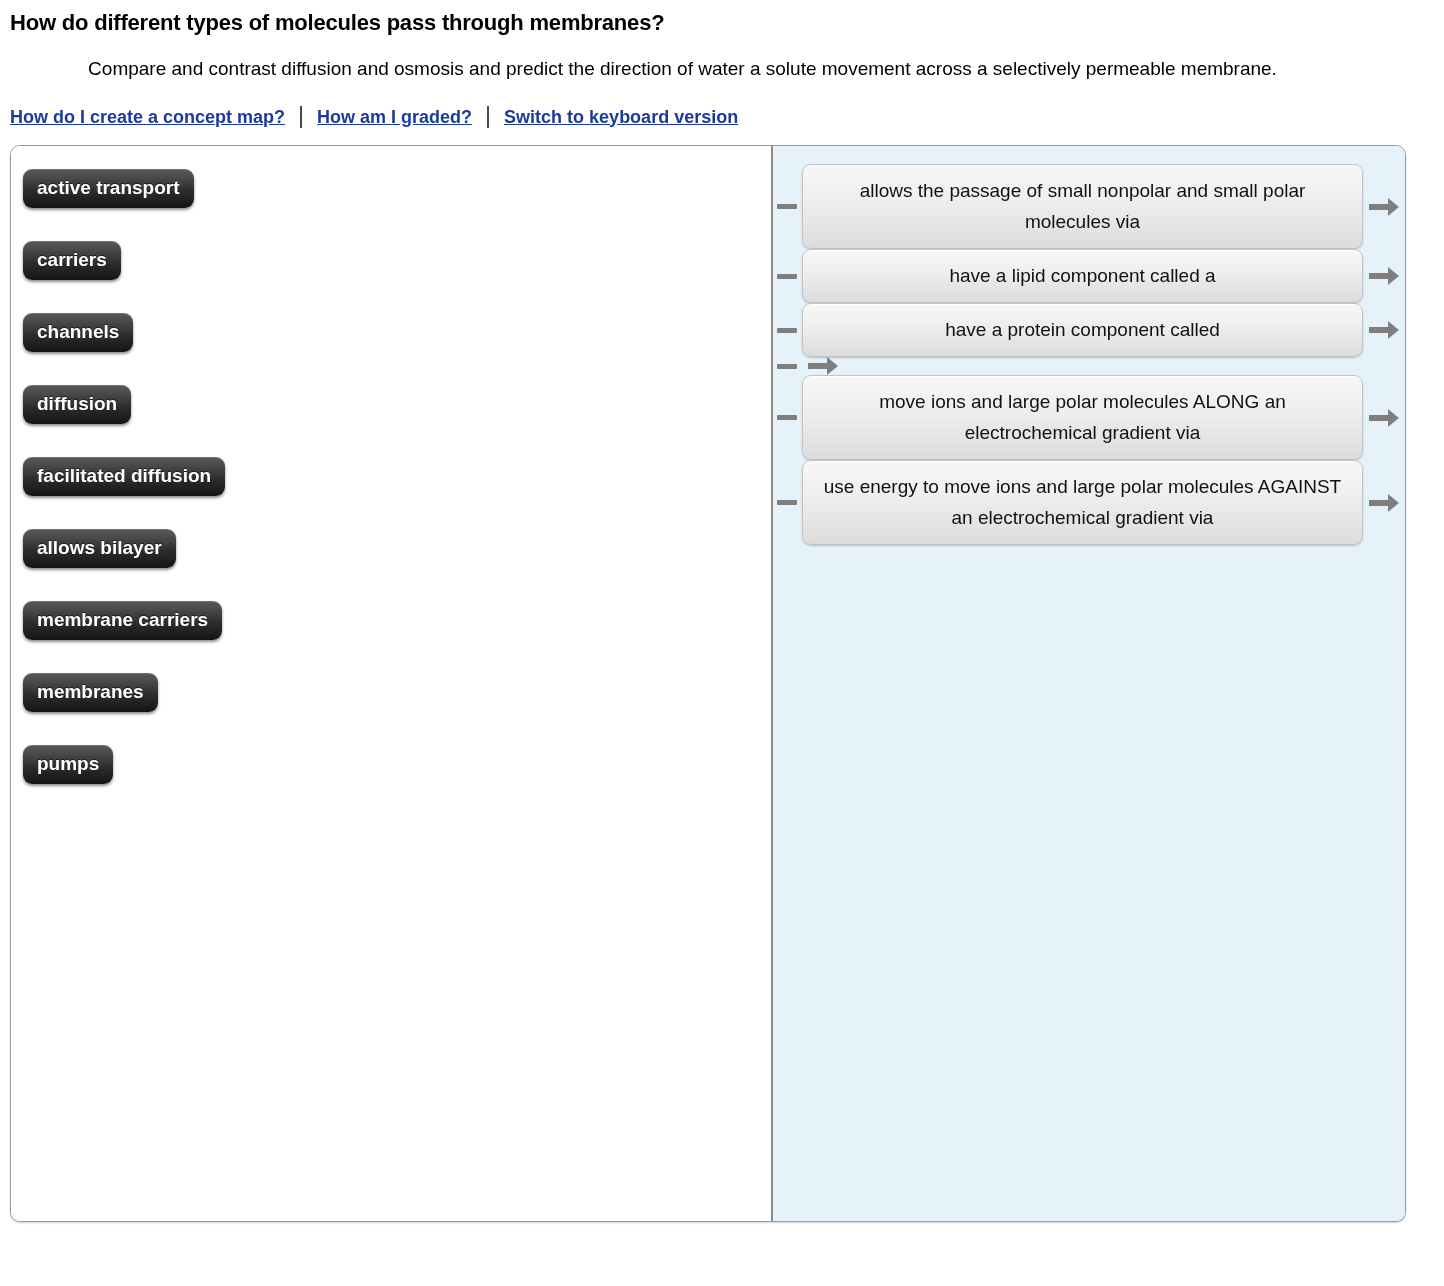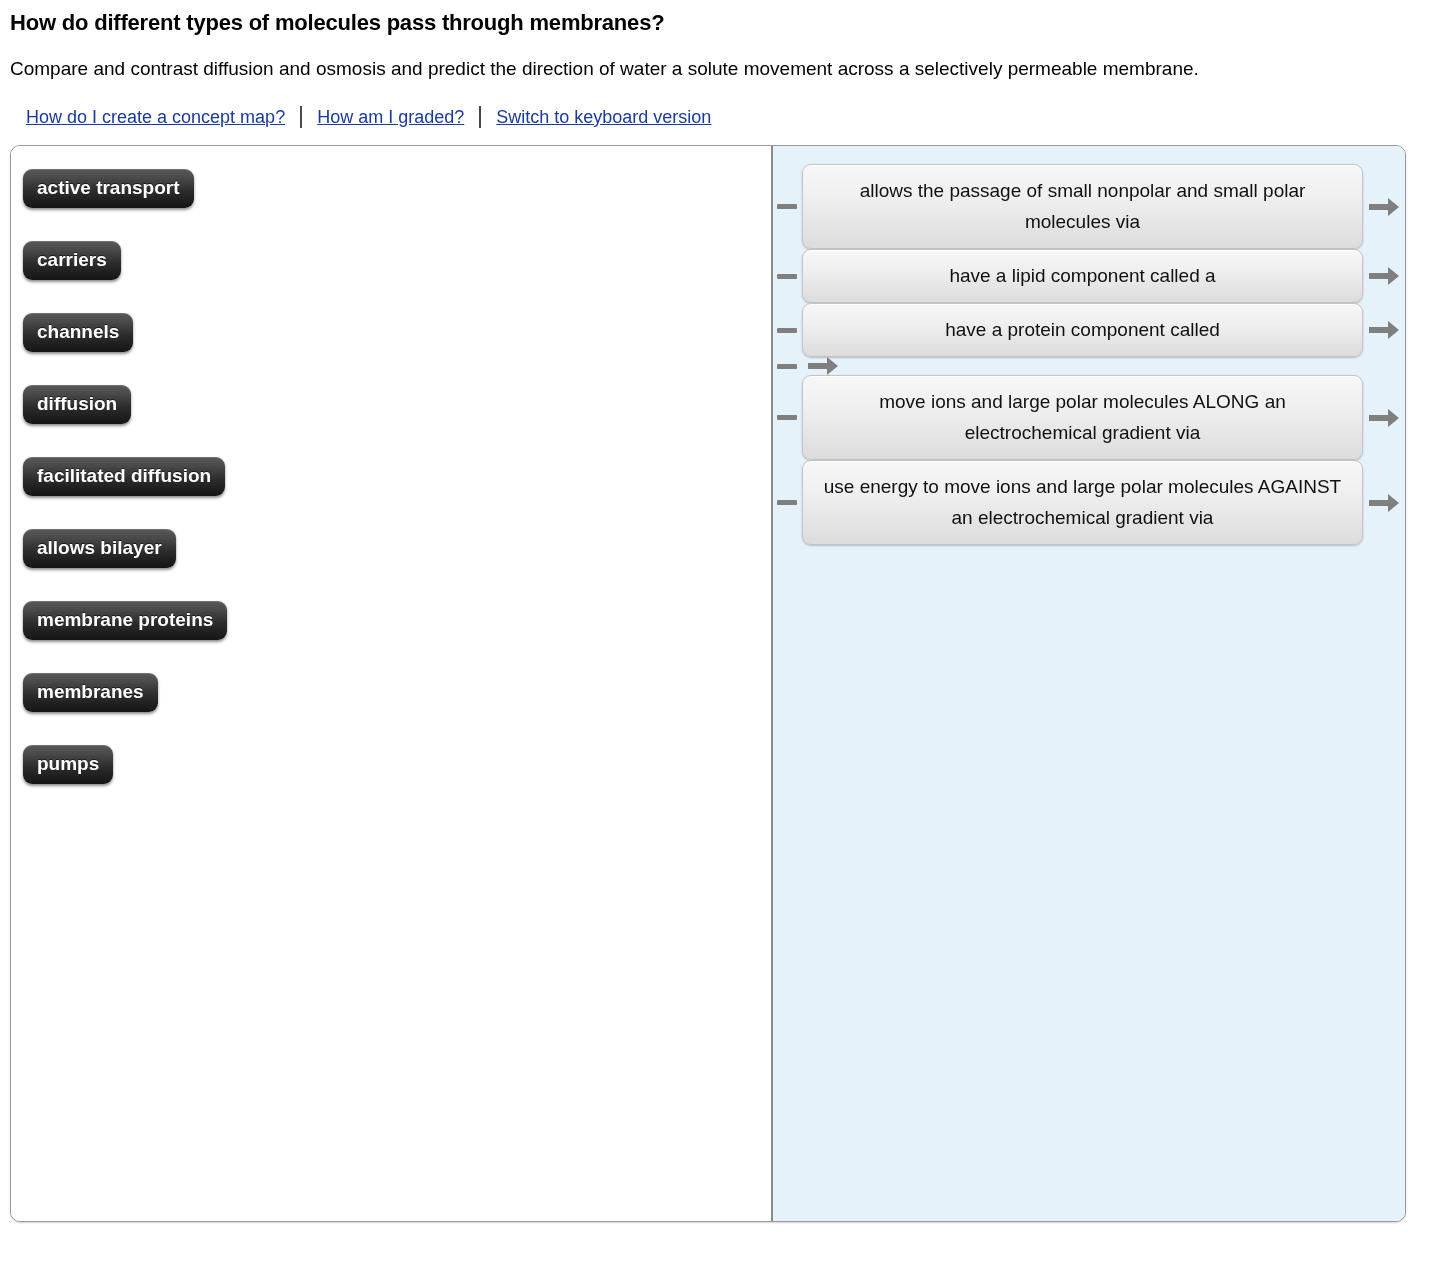--- a/index.html
+++ b/index.html
@@ -26,28 +26,30 @@
     line-height: 28px;
     margin: 9px 0 0 2px;
     letter-spacing: -0.2px;
   }
 
   .page-subtitle {
     font-size: 19px;
     line-height: 30px;
     margin: 17px 0 0 2px;
     max-width: 1345px;
+    text-align: center;
   }
 
   .links-row {
-    margin: 22px 0 0 18px;
+    margin: 22px 0 0 2px;
     display: flex;
     align-items: center;
     gap: 0;
     font-size: 18px;
+    font-weight: bold;
   }
   .doc-link {
     color: #1a3a9e;
     text-decoration: underline;
     cursor: pointer;
     white-space: nowrap;
   }
   .link-sep {
     display: inline-block;
     width: 2px;
@@ -192,21 +194,21 @@
   <div class="map-container">
 
     <div class="canvas-area">
       <div class="chip-list">
         <div class="chip">active transport</div>
         <div class="chip">carriers</div>
         <div class="chip">channels</div>
         <div class="chip">diffusion</div>
         <div class="chip">facilitated diffusion</div>
         <div class="chip">allows bilayer</div>
-        <div class="chip">membrane proteins</div>
+        <div class="chip">membrane carriers</div>
         <div class="chip">membranes</div>
         <div class="chip">pumps</div>
       </div>
     </div>
 
     <div class="phrase-panel">
       <div class="phrase-list">
 
         <div class="phrase-row">
           <span class="conn-dash"></span>

